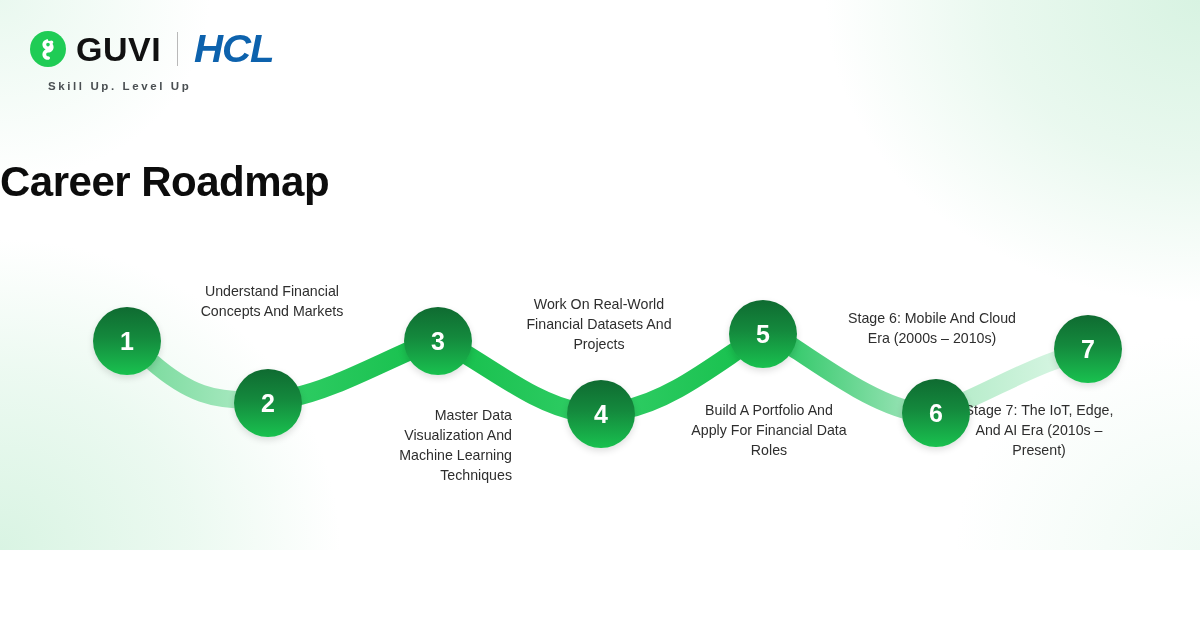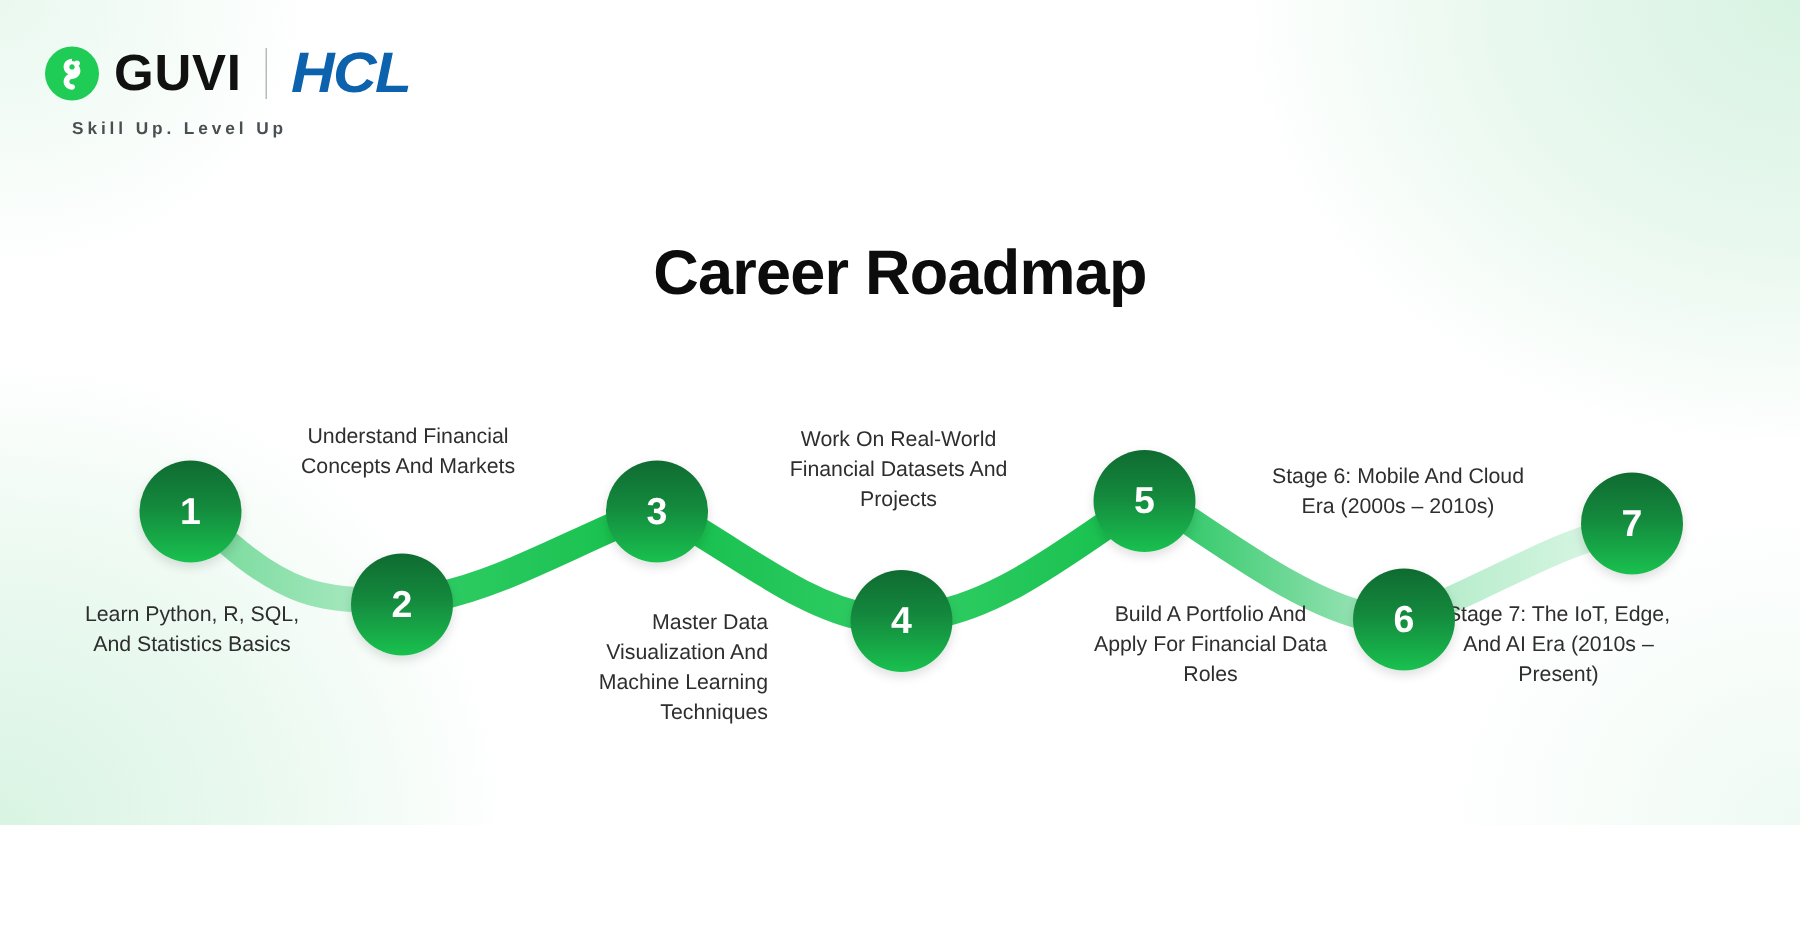--- a/index.html
+++ b/index.html
@@ -53,21 +53,21 @@
   }
   #tagline {
     margin-top:8px; margin-left:18px;
     font-size:11.5px; font-weight:bold; letter-spacing:2.6px;
     color:#4a4f52;
   }
 
   
   #page-title {
     position:absolute; left:0; right:0; top:158px;
-    text-align:center;
+    text-align:left;
     font-size:42px; font-weight:bold; color:#0c0c0c;
     letter-spacing:-0.5px;
   }
 
   
   #roadmap { position:absolute; left:0; top:0; width:1200px; height:630px; }
   #ribbons { position:absolute; left:0; top:0; width:1200px; height:630px; }
 
   .node {
     position:absolute;
@@ -145,41 +145,40 @@
         <path d="M462,352 C505,378 540,405 580,412" stroke="url(#g34)" stroke-width="19"></path>
         <path d="M622,410 C665,402 705,372 742,347" stroke="url(#g45)" stroke-width="19"></path>
         <path d="M788,344 C830,372 875,404 916,412" stroke="url(#g56)" stroke-width="19"></path>
         <path d="M958,404 C995,388 1030,368 1062,358" stroke="url(#g67)" stroke-width="18"></path>
       </g>
     </svg>
 
     <div class="node" style="left:93px; top:307px;">
       <span>1</span>
     </div>
-    <div class="node-label" style="left:43px; top:400px; width:170px;">Learn Python, R, SQL, And Statistics Basics</div>
 
     <div class="node" style="left:234px; top:369px;">
       <span>2</span>
     </div>
     <div class="node-label" style="left:182px; top:281px; width:180px;">Understand Financial Concepts And Markets</div>
 
     <div class="node" style="left:404px; top:307px;">
       <span>3</span>
     </div>
     <div class="node-label" style="left:374px; top:405px; width:138px;text-align:right;">Master Data Visualization And Machine Learning Techniques</div>
 
     <div class="node" style="left:567px; top:380px;">
       <span>4</span>
     </div>
-    <div class="node-label" style="left:507px; top:283px; width:184px;">Work On Real-World Financial Datasets And Projects</div>
+    <div class="node-label" style="left:507px; top:294px; width:184px;">Work On Real-World Financial Datasets And Projects</div>
 
     <div class="node" style="left:729px; top:300px;">
       <span>5</span>
     </div>
-    <div class="node-label" style="left:690px; top:400px; width:158px;margin-left:38px;">Build A Portfolio And Apply For Financial Data Roles</div>
+    <div class="node-label" style="left:690px; top:400px; width:158px;">Build A Portfolio And Apply For Financial Data Roles</div>
 
     <div class="node" style="left:902px; top:379px;">
       <span>6</span>
     </div>
     <div class="node-label" style="left:848px; top:298px; width:168px;margin-top:10px;">Stage 6: Mobile And Cloud Era (2000s – 2010s)</div>
 
     <div class="node" style="left:1054px; top:315px;">
       <span>7</span>
     </div>
     <div class="node-label" style="left:953px; top:400px; width:172px;">Stage 7: The IoT, Edge, And AI Era (2010s – Present)</div>

